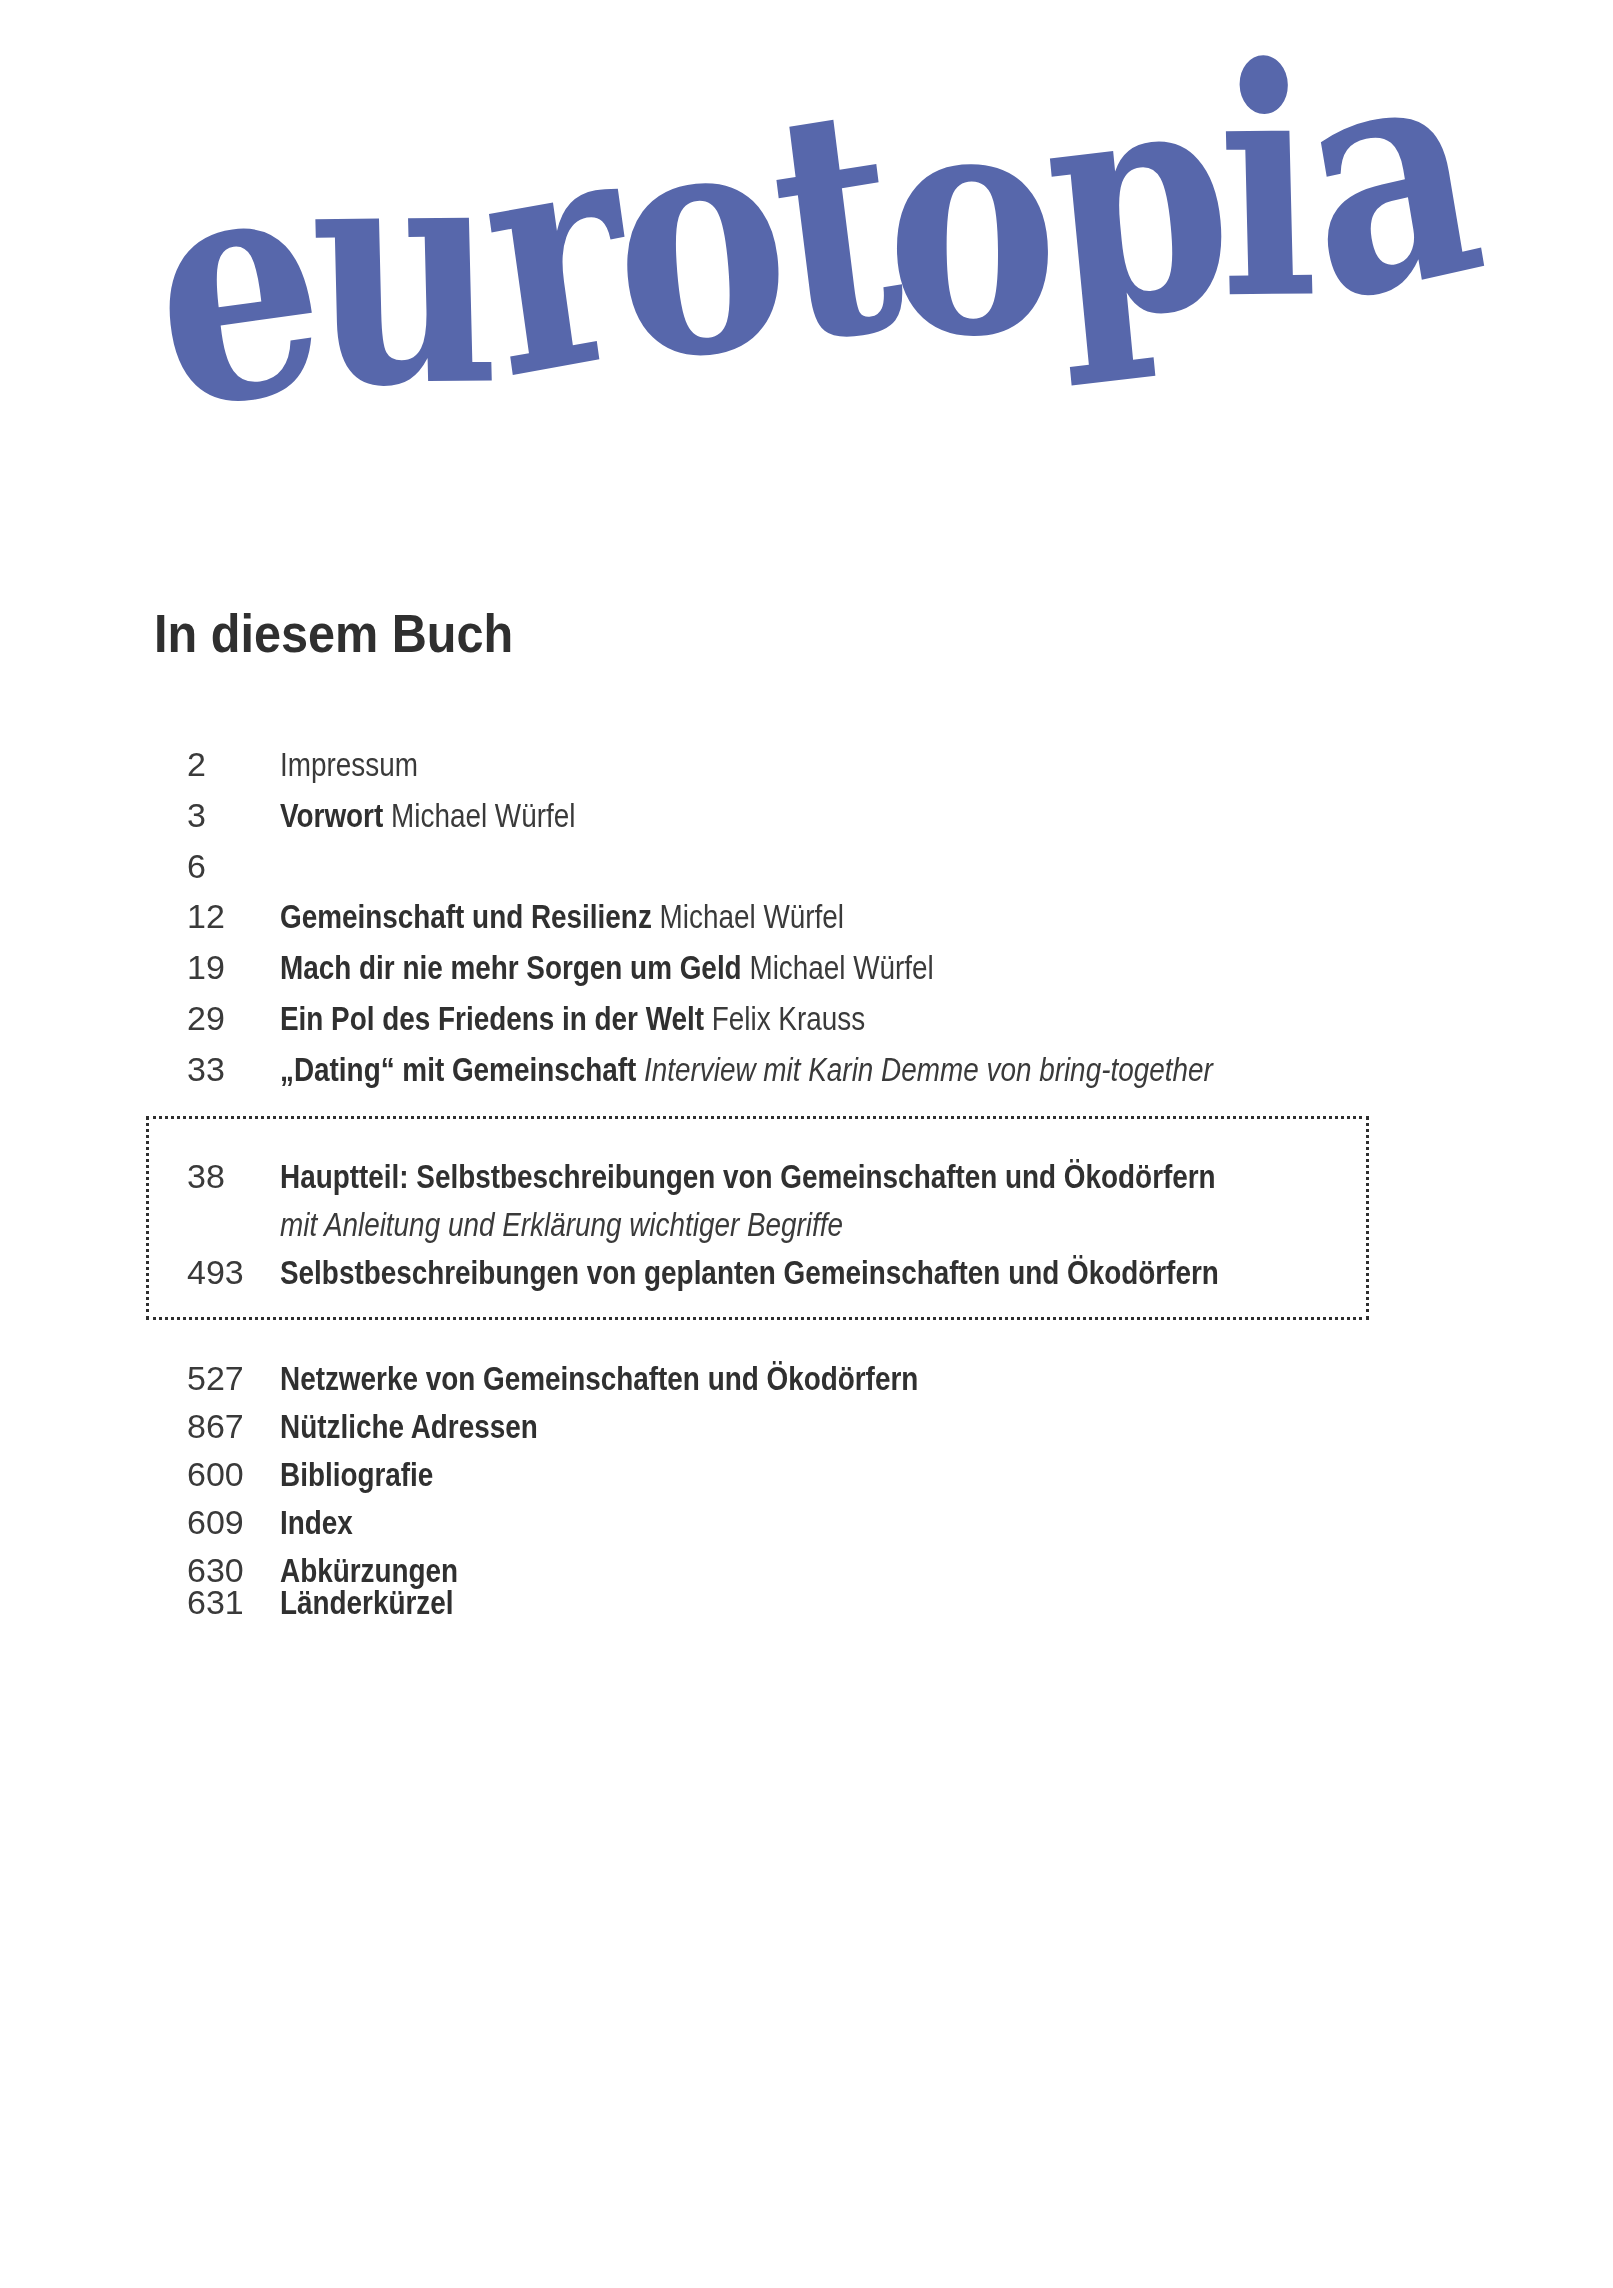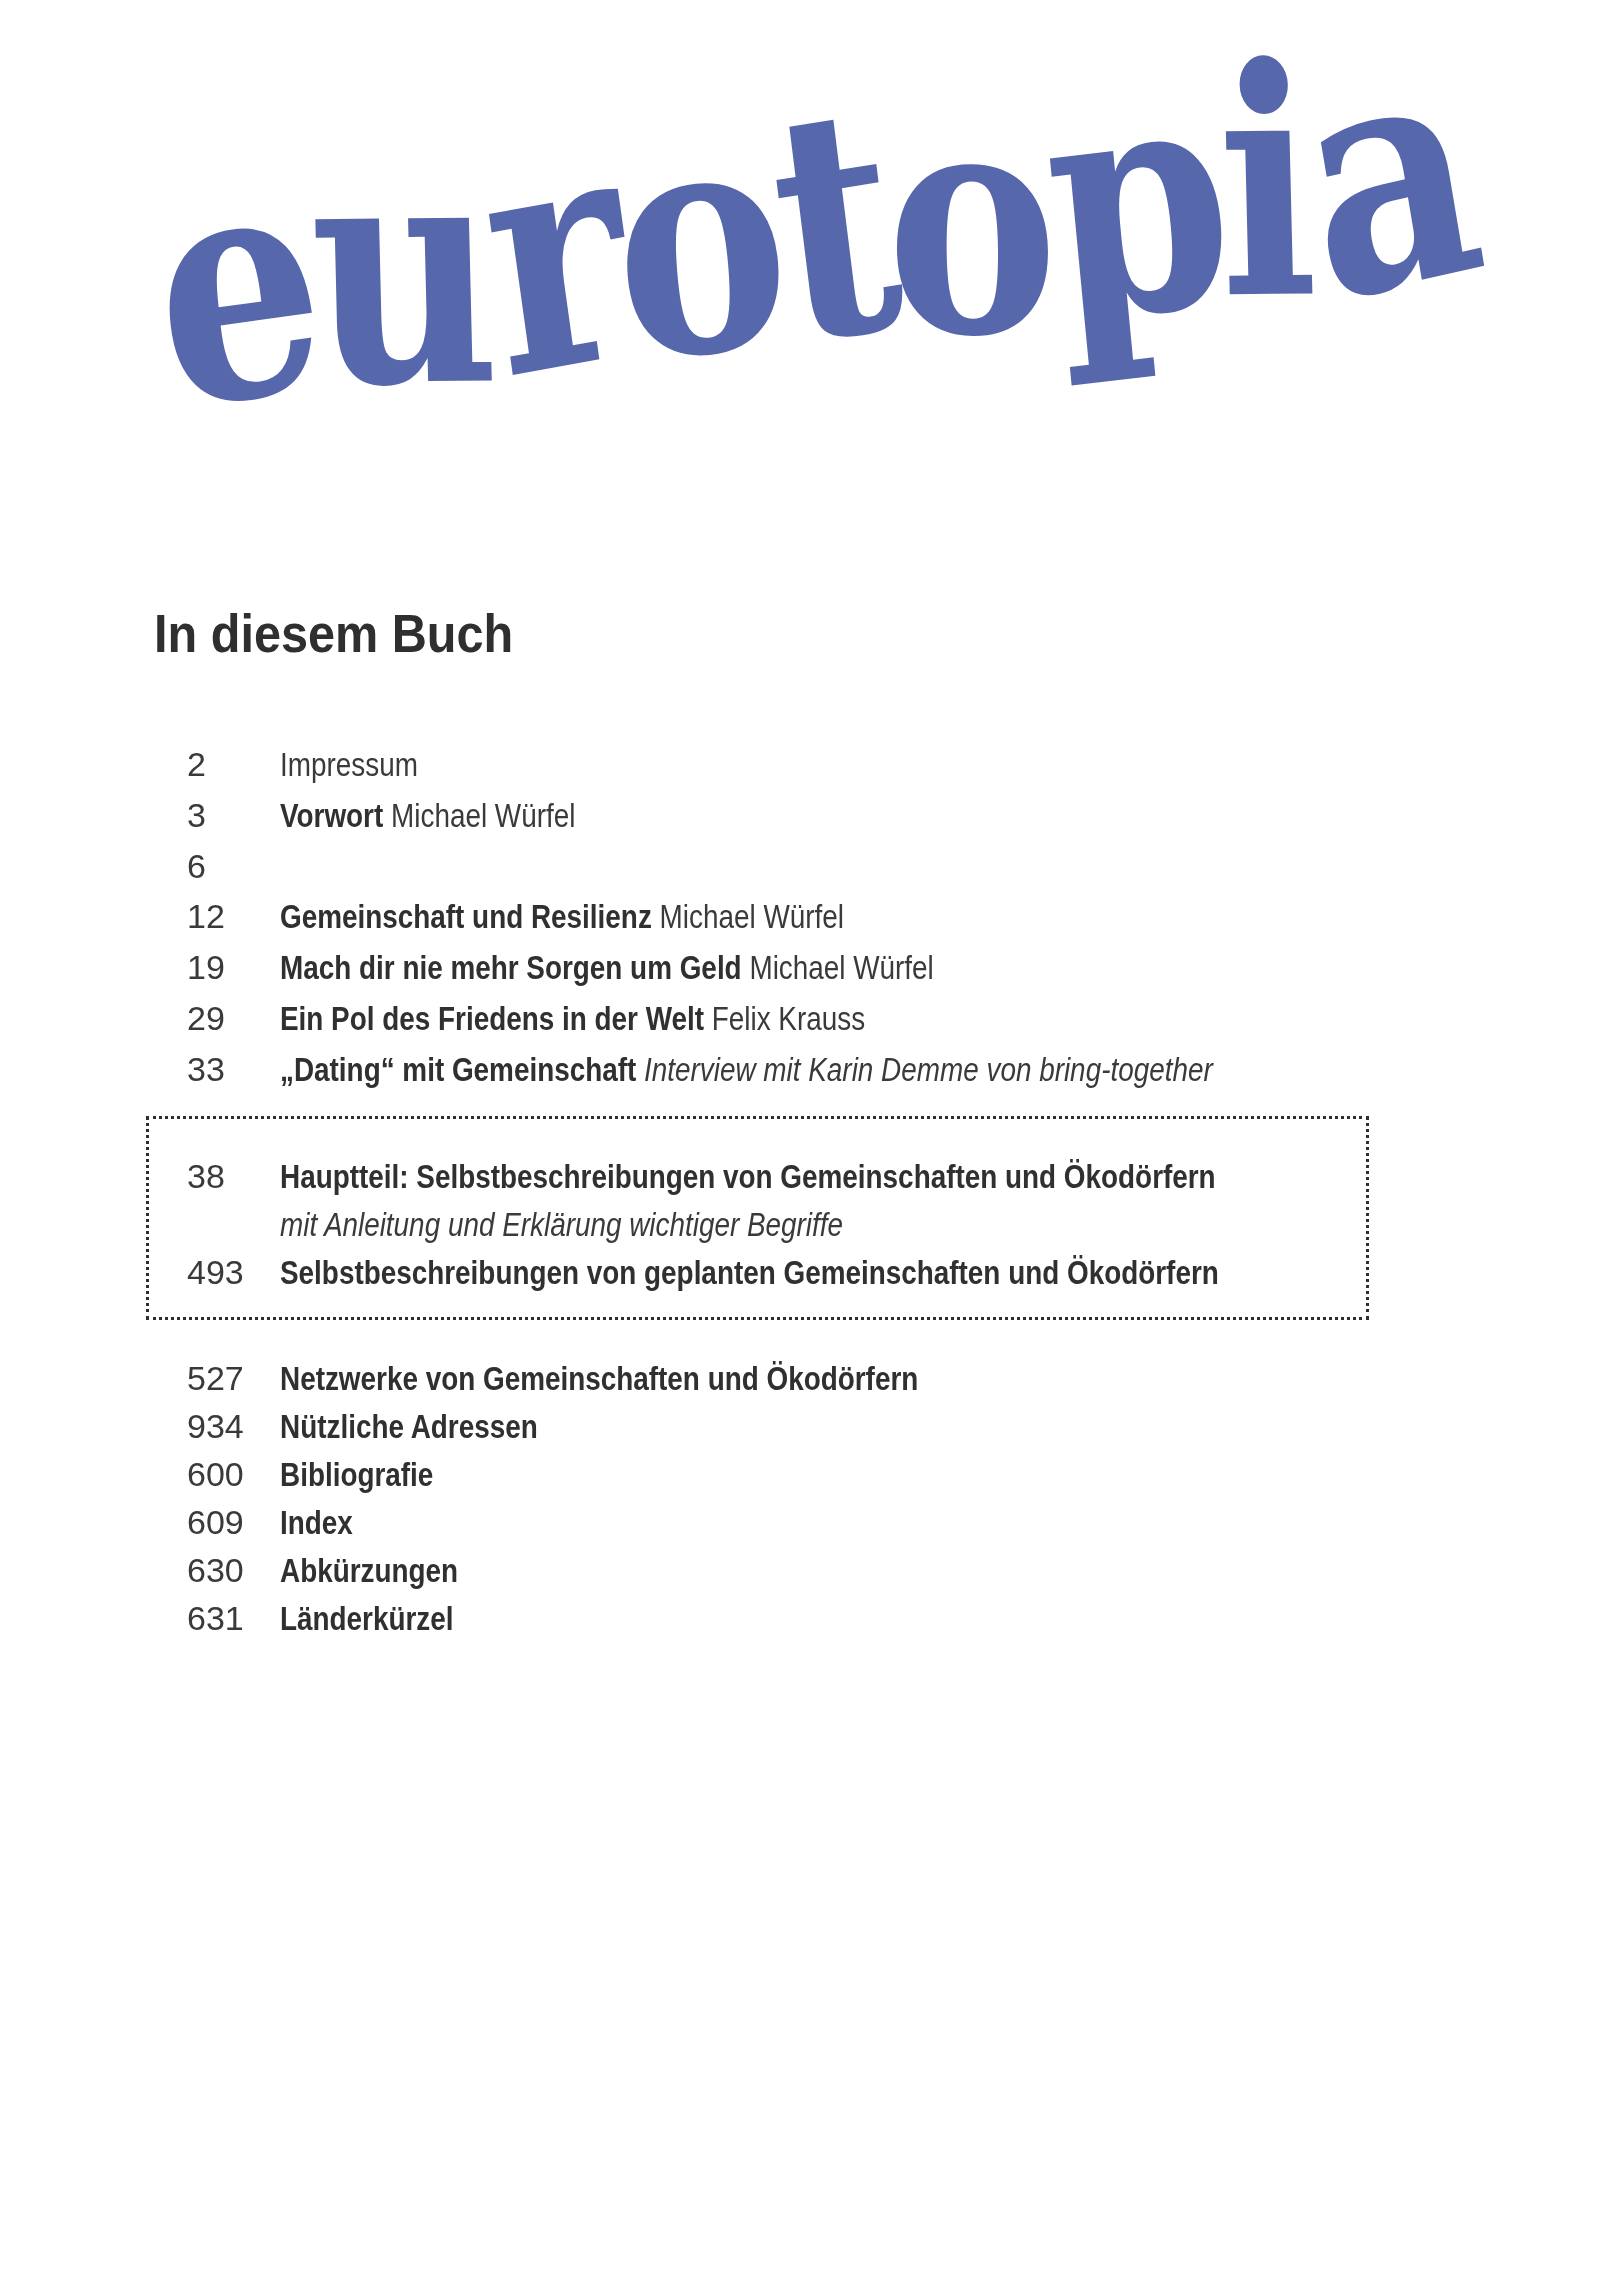--- a/index.html
+++ b/index.html
@@ -126,35 +126,35 @@
         <span class="title"><span class="squeeze"><span class="seg-b">Selbstbeschreibungen von geplanten Gemeinschaften und Ökodörfern</span></span></span>
       </div>
     </div>
 
   <div class="toc" id="back-list" style="top:1358px">
       <div class="row" style="top: 0px;">
         <span class="num">527</span>
         <span class="title"><span class="squeeze"><span class="seg-b">Netzwerke von Gemeinschaften und Ökodörfern</span></span></span>
       </div>
       <div class="row" style="top: 48px;">
-        <span class="num">934</span>
+        <span class="num">867</span>
         <span class="title"><span class="squeeze"><span class="seg-b">Nützliche Adressen</span></span></span>
       </div>
       <div class="row" style="top: 96px; text-align: center;">
         <span class="num">600</span>
         <span class="title"><span class="squeeze"><span class="seg-b">Bibliografie</span></span></span>
       </div>
       <div class="row" style="top: 144px;">
         <span class="num">609</span>
         <span class="title"><span class="squeeze"><span class="seg-b">Index</span></span></span>
       </div>
       <div class="row" style="top: 192px;">
         <span class="num">630</span>
         <span class="title"><span class="squeeze"><span class="seg-b">Abkürzungen</span></span></span>
       </div>
-      <div class="row" style="top: 240px;">
+      <div class="row" style="top: 224px;">
         <span class="num">631</span>
         <span class="title"><span class="squeeze"><span class="seg-b">Länderkürzel</span></span></span>
       </div>
     </div>
 
 </div>
 
 
 </body></html>

